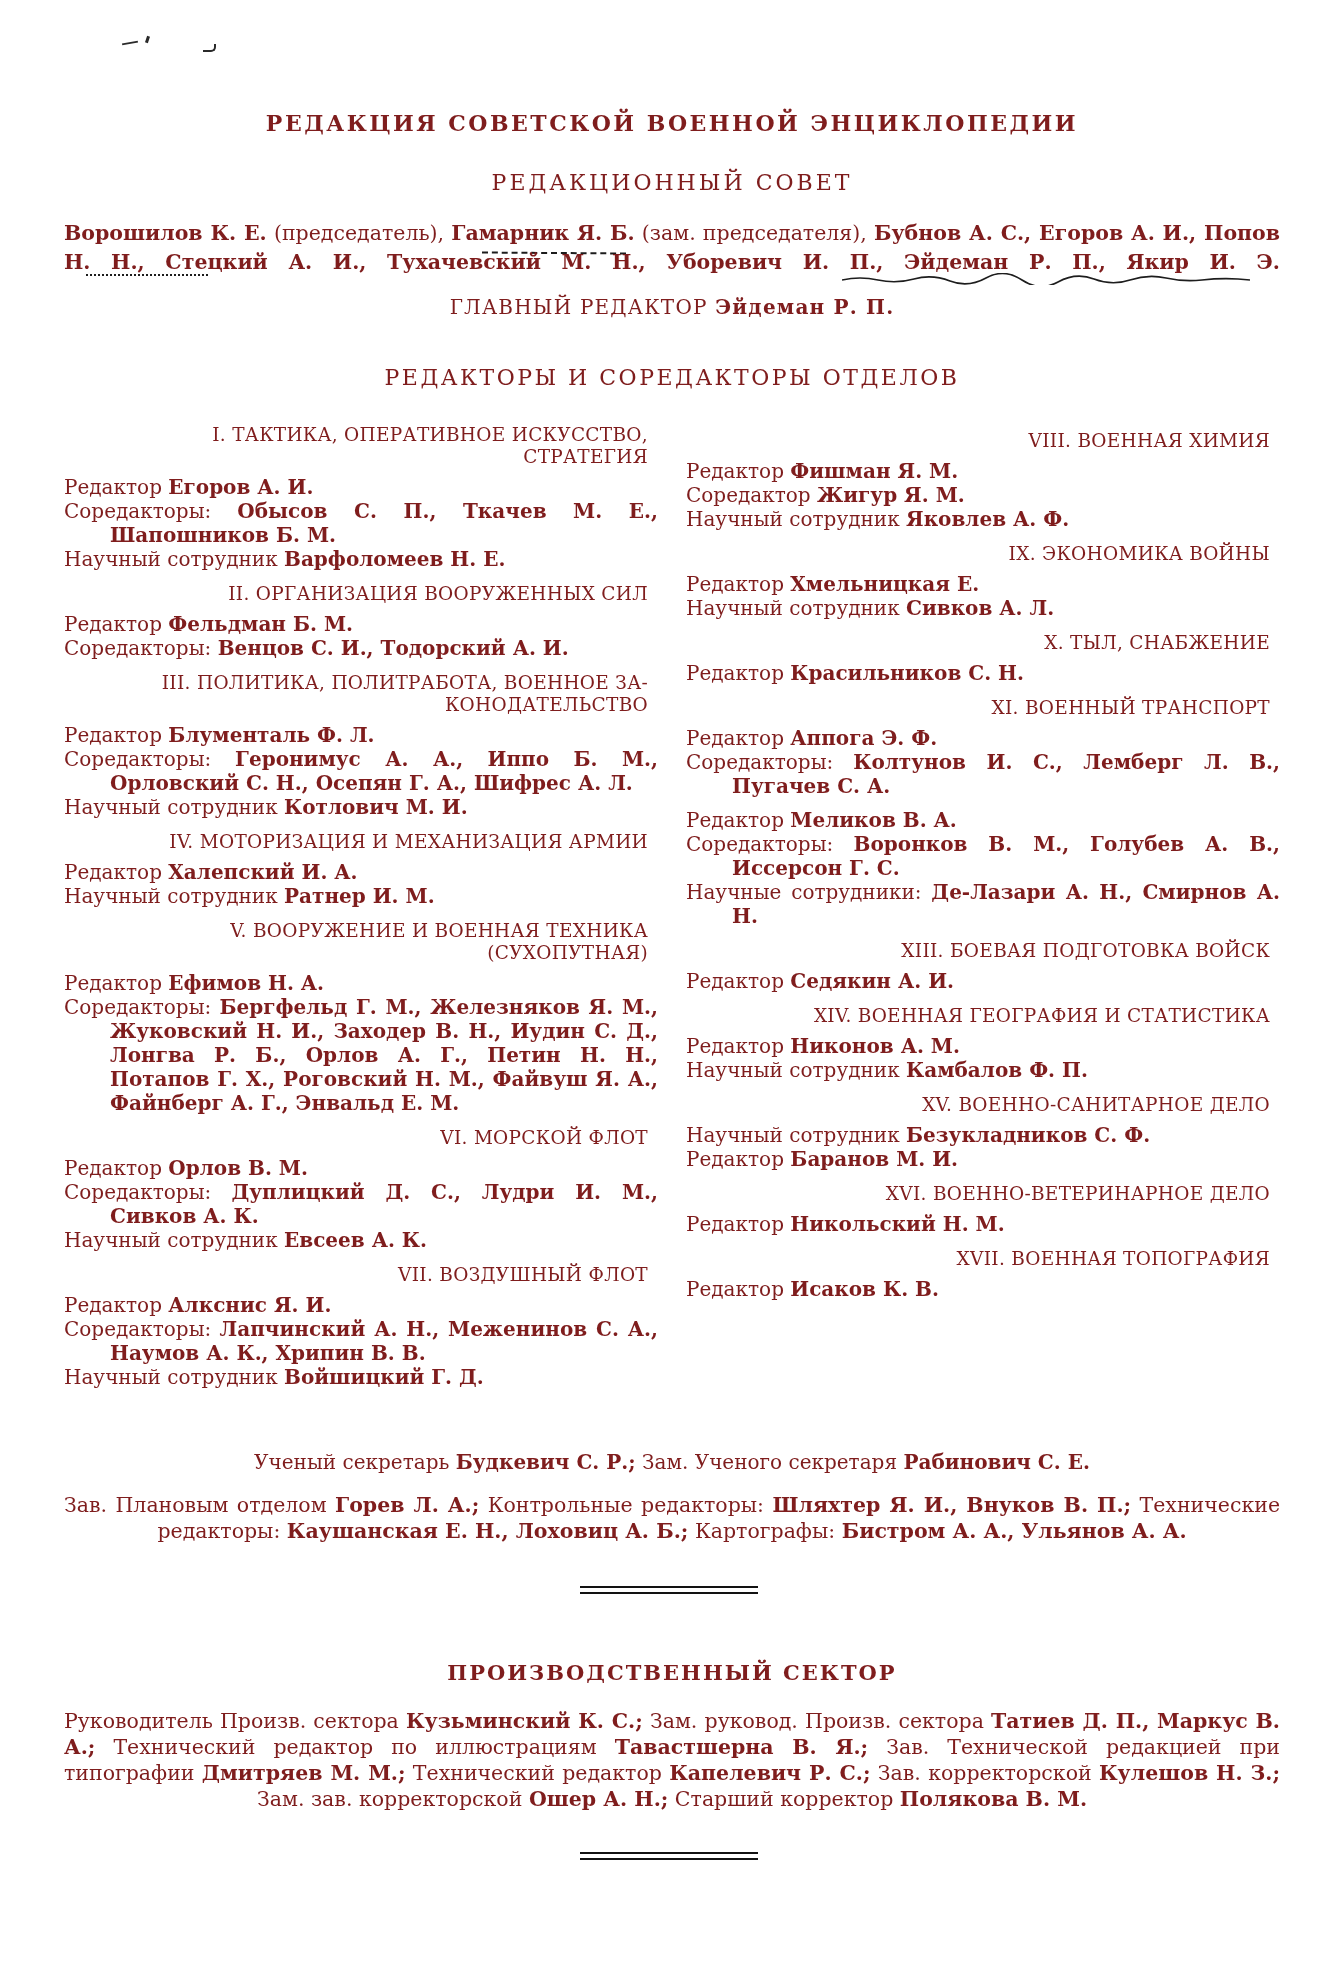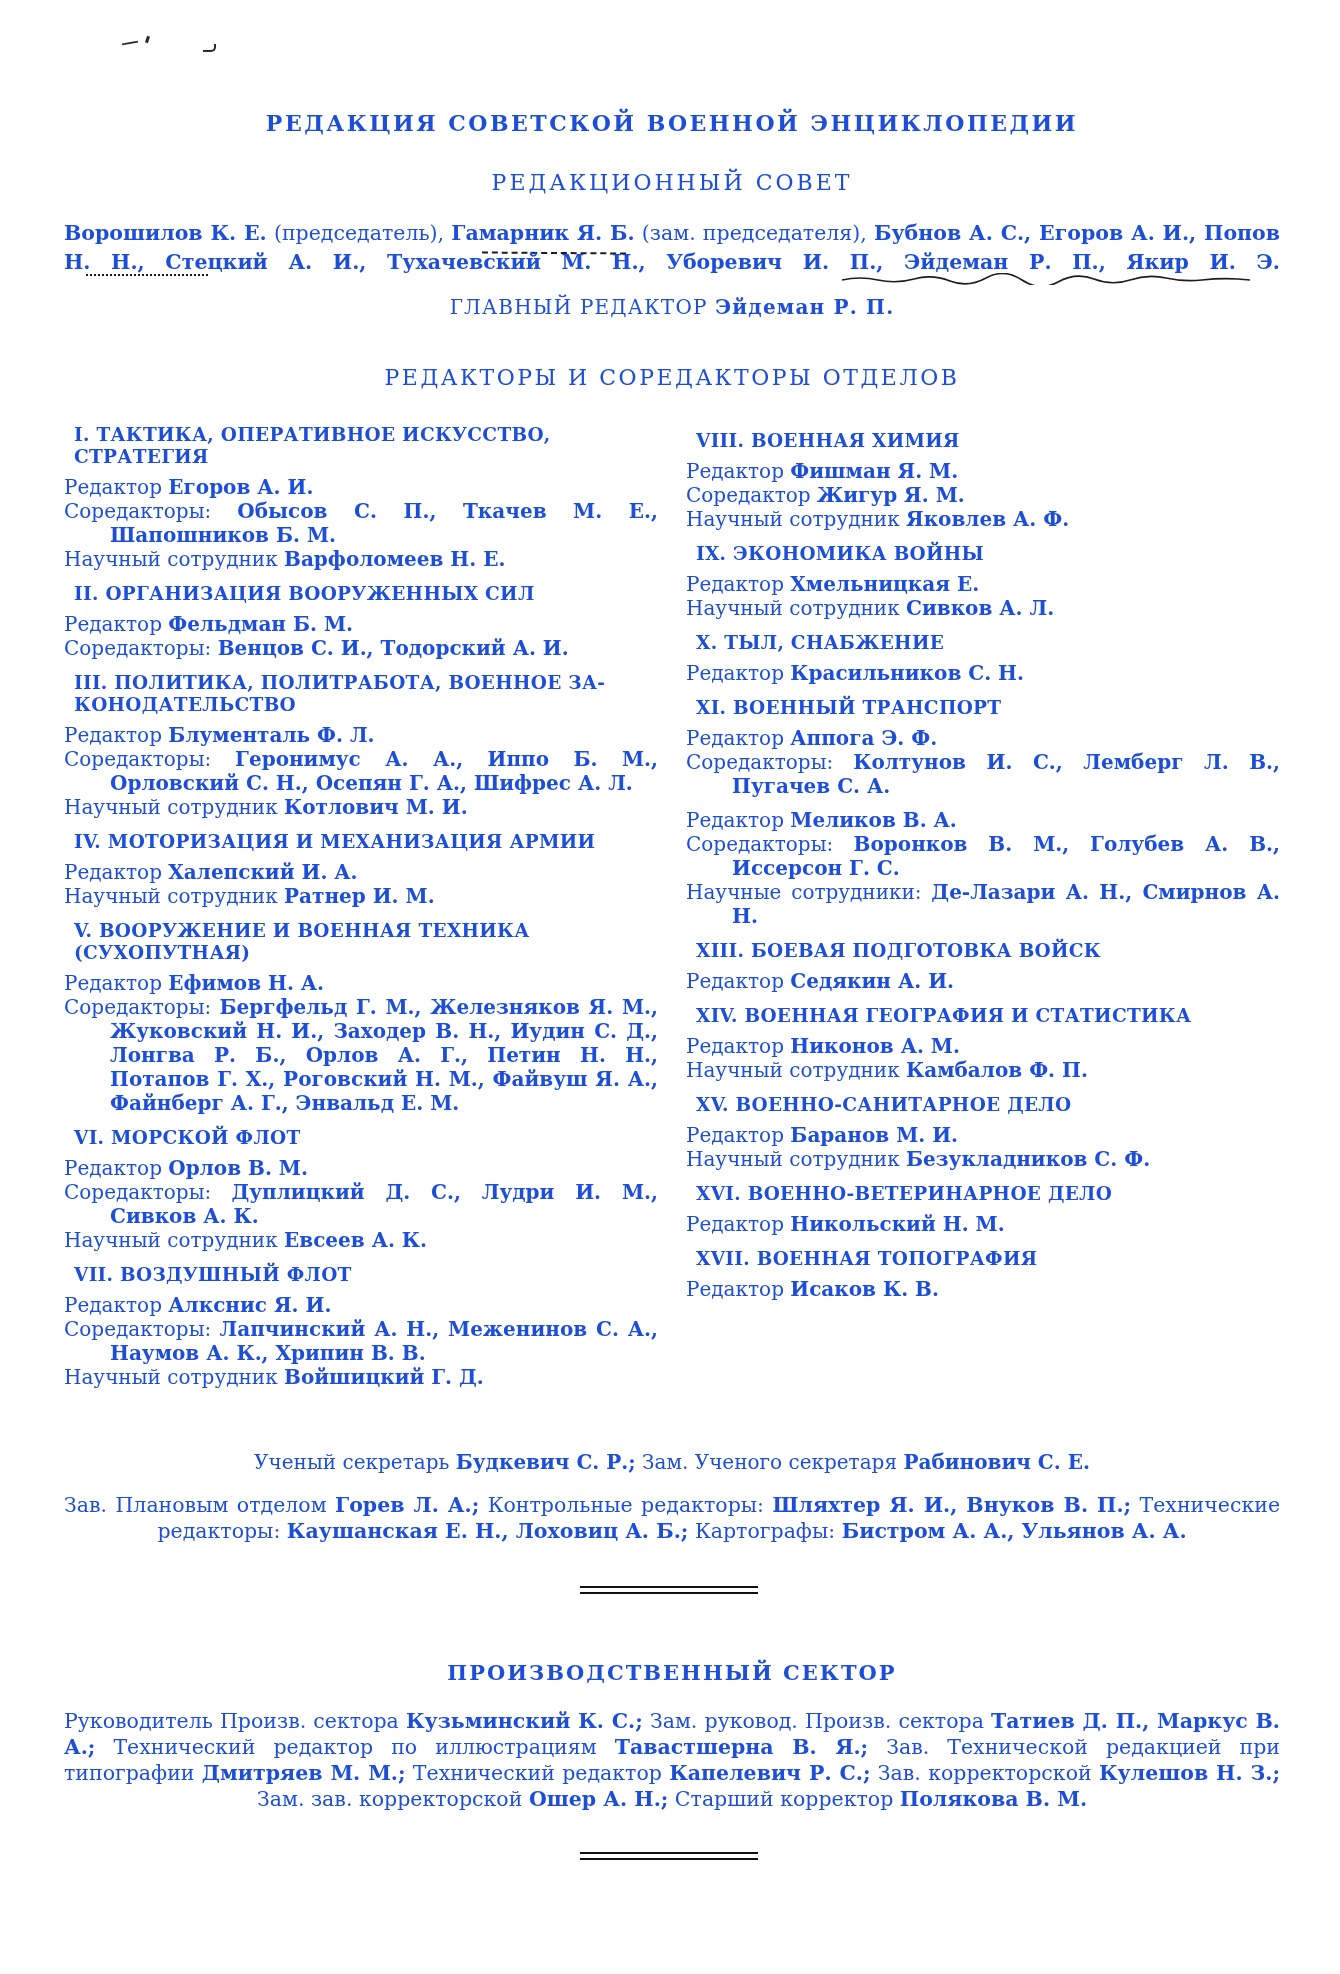--- a/index.html
+++ b/index.html
@@ -1,40 +1,40 @@
 <!DOCTYPE html>
 <html><head>
 <meta charset="utf-8">
 <style>
   html,body{margin:0;padding:0;background:#9a9a9a;}
   .page{
     position:relative;
     width:1340px;height:1974px;
     margin:0 auto;
     background:#ffffff;
-    color:#1d4ed8;
+    color:#7f1d1d;
     font-family:"DejaVu Serif", serif;
     overflow:hidden;
   }
   .b{font-weight:bold;}
   .center-block{position:absolute;left:64px;width:1216px;text-align:center;}
   .doc-title{top:110px;font-weight:bold;font-size:22px;letter-spacing:2.5px;}
   .council-heading{top:170px;font-size:22px;letter-spacing:3px;}
   .council{
     position:absolute;left:64px;top:219px;width:1216px;
     font-size:20.5px;line-height:29px;
     text-align:justify;text-align-last:justify;
   }
   .chief{top:295px;font-size:20px;letter-spacing:1.2px;}
   .sections-heading{top:365px;font-size:22px;letter-spacing:2.5px;}
   .columns{position:absolute;top:420px;left:64px;width:1216px;display:flex;gap:28px;}
   .col{width:594px;}
   .sec-heading{
-    font-weight:bold;font-size:18.5px;line-height:22px;
-    text-align:left;white-space:pre-line;
+    font-weight:normal;font-size:18.5px;line-height:22px;
+    text-align:right;white-space:pre-line;
     margin:12px 10px 7px;letter-spacing:0.3px;
   }
   .col-right .section{margin-top:10px;}
   .section:first-child .sec-heading{margin-top:4px;}
   .entry{
     font-size:20px;line-height:24px;
     padding-left:46px;text-indent:-46px;
     text-align:justify;
   }
   .secretary{top:1450px;font-size:20px;}
@@ -160,22 +160,22 @@
           <div class="sec-heading">XIII. БОЕВАЯ ПОДГОТОВКА ВОЙСК</div>
           <div class="entry"><span>Редактор </span><span class="b">Седякин А. И.</span></div>
         </div>
         <div class="section">
           <div class="sec-heading">XIV. ВОЕННАЯ ГЕОГРАФИЯ И СТАТИСТИКА</div>
           <div class="entry"><span>Редактор </span><span class="b">Никонов А. М.</span></div>
           <div class="entry"><span>Научный сотрудник </span><span class="b">Камбалов Ф. П.</span></div>
         </div>
         <div class="section">
           <div class="sec-heading">XV. ВОЕННО-САНИТАРНОЕ ДЕЛО</div>
+          <div class="entry"><span>Научный сотрудник </span><span class="b">Безукладников С. Ф.</span></div>
           <div class="entry"><span>Редактор </span><span class="b">Баранов М. И.</span></div>
-          <div class="entry"><span>Научный сотрудник </span><span class="b">Безукладников С. Ф.</span></div>
         </div>
         <div class="section">
           <div class="sec-heading">XVI. ВОЕННО-ВЕТЕРИНАРНОЕ ДЕЛО</div>
           <div class="entry"><span>Редактор </span><span class="b">Никольский Н. М.</span></div>
         </div>
         <div class="section">
           <div class="sec-heading">XVII. ВОЕННАЯ ТОПОГРАФИЯ</div>
           <div class="entry"><span>Редактор </span><span class="b">Исаков К. В.</span></div>
         </div>
       </div>

